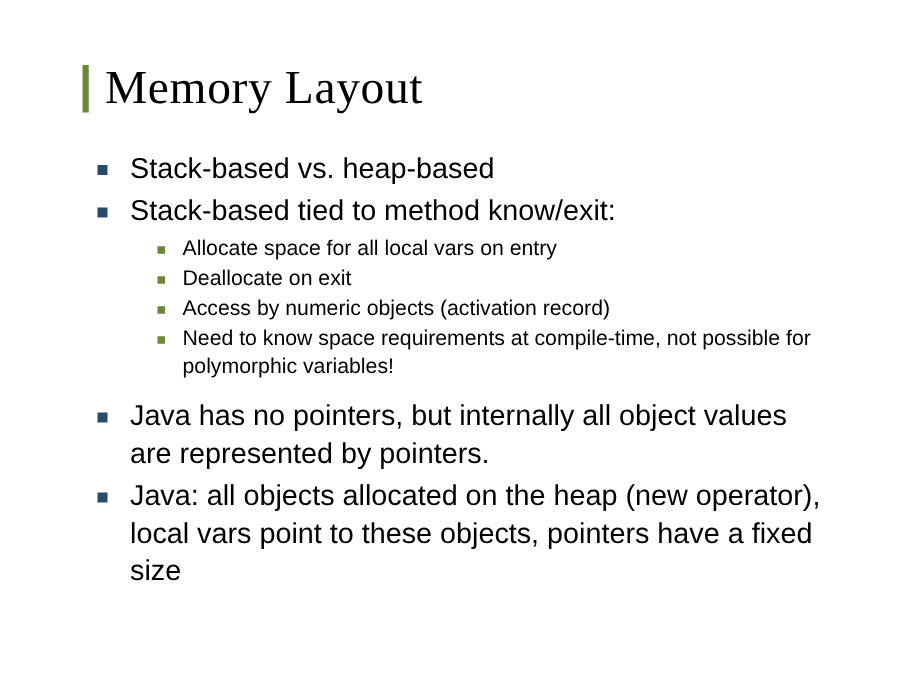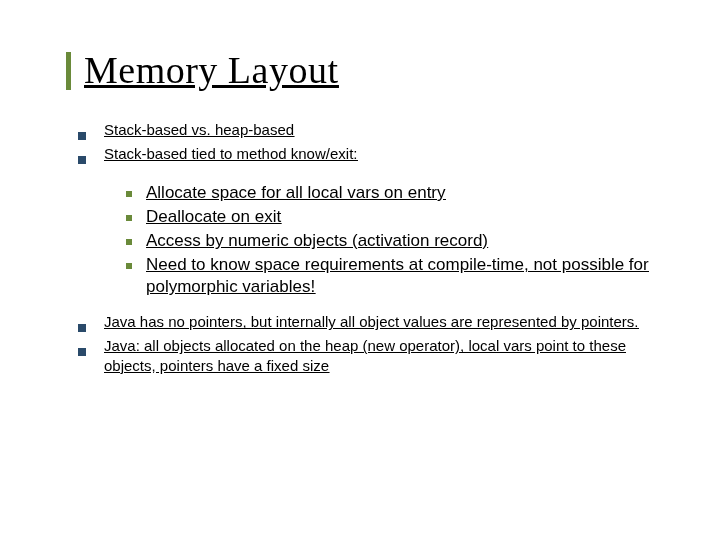--- a/index.html
+++ b/index.html
@@ -1,15 +1,15 @@
 <!DOCTYPE html>
 <html><head>
   <meta charset="utf-8">
   <style>
-    * { margin: 0; padding: 0; box-sizing: border-box; text-decoration: underline; }
+    * { margin: 0; padding: 0; box-sizing: border-box; }
     body {
       width: 720px;
       height: 540px;
       background: #fff;
       font-family: Verdana, Arial, sans-serif;
       color: #000;
       position: relative;
       overflow: hidden;
     }
     .slide {
@@ -45,25 +45,25 @@
     .level1 { margin-left: 0; }
     .level1 .bullet {
       width: 8px;
       height: 8px;
       background: #2a4a6a;
       flex-shrink: 0;
       margin-top: 12px;
       margin-right: 18px;
     }
     .level1 .text {
-      font-size: 15px;
+      font-size: 23px;
       line-height: 1.3;
     }
     .sublist {
-      margin-top: 18px;
+      margin-top: 4px;
       margin-bottom: 14px;
       margin-left: 48px;
     }
     .level2 { margin-bottom: 2px; }
     .level2 .bullet {
       width: 6px;
       height: 6px;
       background: #6a8a3a;
       flex-shrink: 0;
       margin-top: 9px;

